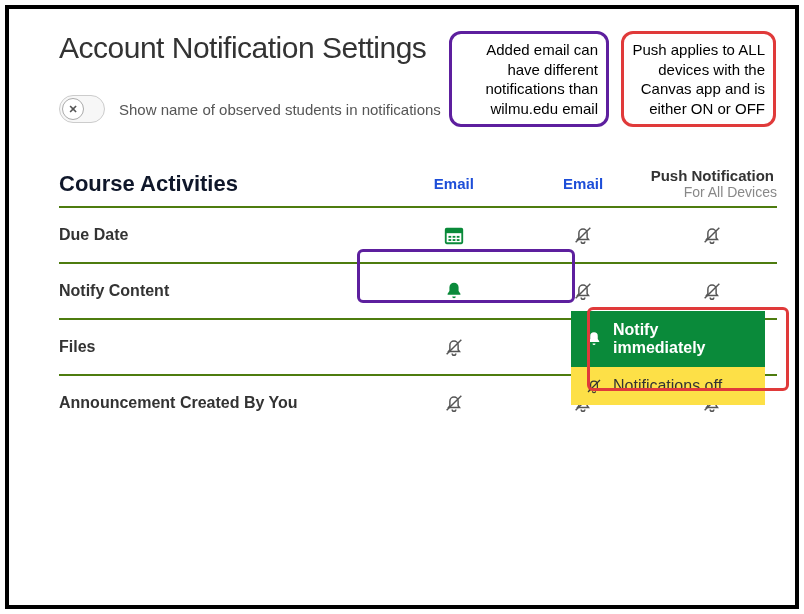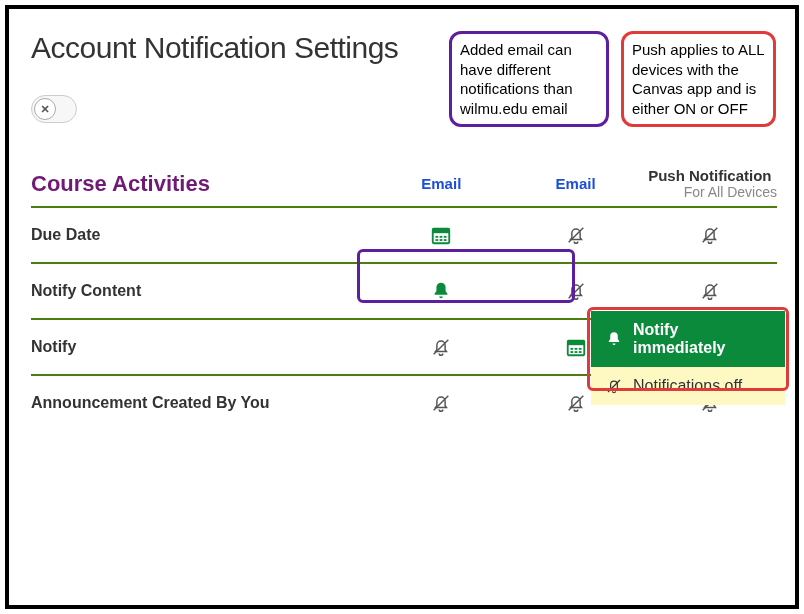--- a/index.html
+++ b/index.html
@@ -11,20 +11,21 @@
       position: relative;
     }
     .outer-frame {
       border: 4px solid #000;
       width: 794px;
       height: 604px;
       margin: 5px;
       position: relative;
       background: #fff;
       overflow: hidden;
+      padding-left: 28px;
     }
     .inner {
       padding: 22px 18px 0 22px;
       position: relative;
     }
     h1.page-title {
       font-size: 30px;
       font-weight: 400;
       color: #333;
       letter-spacing: -0.5px;
@@ -65,21 +66,21 @@
       color: #555;
     }
 
     .section-header td {
       padding-bottom: 6px;
       padding-top: 4px;
     }
     .section-title {
       font-size: 22px;
       font-weight: 700;
-      color: #701a75;
+      color: #0f172a;
     }
     .col-head {
       font-size: 15px;
       font-weight: 600;
       color: #1d4ed8;
       text-align: center;
     }
     .push-head {
       font-size: 15px;
       font-weight: 600;
@@ -126,21 +127,21 @@
     .gray { color: #555; }
 
     
     .callout {
       position: absolute;
       border-width: 3px;
       border-style: solid;
       border-radius: 12px;
       background: #fff;
       padding: 6px 8px;
-      text-align: left;
+      text-align: right;
       font-size: 15px;
       line-height: 1.3;
       font-weight: 400;
     }
     .callout.purple { border-color: #5d1f9e; }
     .callout.red { border-color: #e03a3a; }
 
     
     .hl {
       position: absolute;
@@ -168,35 +169,36 @@
     .menu-item.active {
       background: #0a8a3a;
       color: #fff;
       font-weight: 600;
     }
     .menu-item .mi-icon {
       width: 18px;
       height: 18px;
       flex: 0 0 18px;
     }
-    .menu-item.off { color: #333; background: #fef9c3; }
+    .menu-item.off { color: #333; background: #fde047; }
   </style>
 </head>
 <body>
 
 <div class="outer-frame">
   <div class="inner">
     <h1 class="page-title">Account Notification Settings</h1>
 
     <div class="toggle-row">
       <div class="toggle">
         <div class="knob">
           <span>✕</span>
         </div>
       </div>
+      <span class="toggle-label">Show name of observed students in notifications</span>
     </div>
 
     <table class="grid">
       <tbody>
           <tr class="section-header">
         <td style="width:46%;"><span class="section-title">Course Activities</span></td>
         <td class="col-head">Email</td>
         <td class="col-head">Email</td>
         <td class="push-head">
           <div>Push Notification</div>
@@ -265,21 +267,21 @@
             <svg viewBox="0 0 24 24" stroke="currentColor" stroke-width="1.6" fill="none">
                   <path d="M6 17h12l-1.5-2V10a4.5 4.5 0 0 0-9 0v5L6 17z"></path>
                   <path d="M10 19a2 2 0 0 0 4 0"></path>
                   <line x1="4" y1="20" x2="20" y2="4"></line>
                 </svg>
           </span>
         </td>
       </tr>
 
       <tr class="data-row">
-        <td class="row-label">Notify</td>
+        <td class="row-label">Files</td>
         <td class="icon-cell">
           <span class="icon-svg gray">
             <svg viewBox="0 0 24 24" stroke="currentColor" stroke-width="1.6" fill="none">
                   <path d="M6 17h12l-1.5-2V10a4.5 4.5 0 0 0-9 0v5L6 17z"></path>
                   <path d="M10 19a2 2 0 0 0 4 0"></path>
                   <line x1="4" y1="20" x2="20" y2="4"></line>
                 </svg>
           </span>
         </td>
         <td class="icon-cell">
@@ -339,21 +341,21 @@
       </tr>
     </tbody>
       </table>
   </div>
 
   <div class="callout purple" style="top:22px; left:440px; width:160px;">Added email can have different notifications than wilmu.edu email</div>
   <div class="callout red" style="top:22px; left:612px; width:155px;">Push applies to ALL devices with the Canvas app and is either ON or OFF</div>
 
   <div class="hl purple" style="top:240px; left:348px; width:218px; height:54px;"></div>
 
-  <div class="menu" style="top:302px; left:582px; width:194px;">
+  <div class="menu" style="top:302px; left:562px; width:194px;">
     <div class="menu-item active">
       <span class="mi-icon">
         <svg viewBox="0 0 24 24" fill="currentColor">
             <path d="M12 3a5 5 0 0 0-5 5v4l-2 3v1h14v-1l-2-3V8a5 5 0 0 0-5-5z"></path>
             <path d="M10 18a2 2 0 0 0 4 0z"></path>
           </svg>
       </span>
       <span>Notify immediately</span>
     </div>
     <div class="menu-item off">

